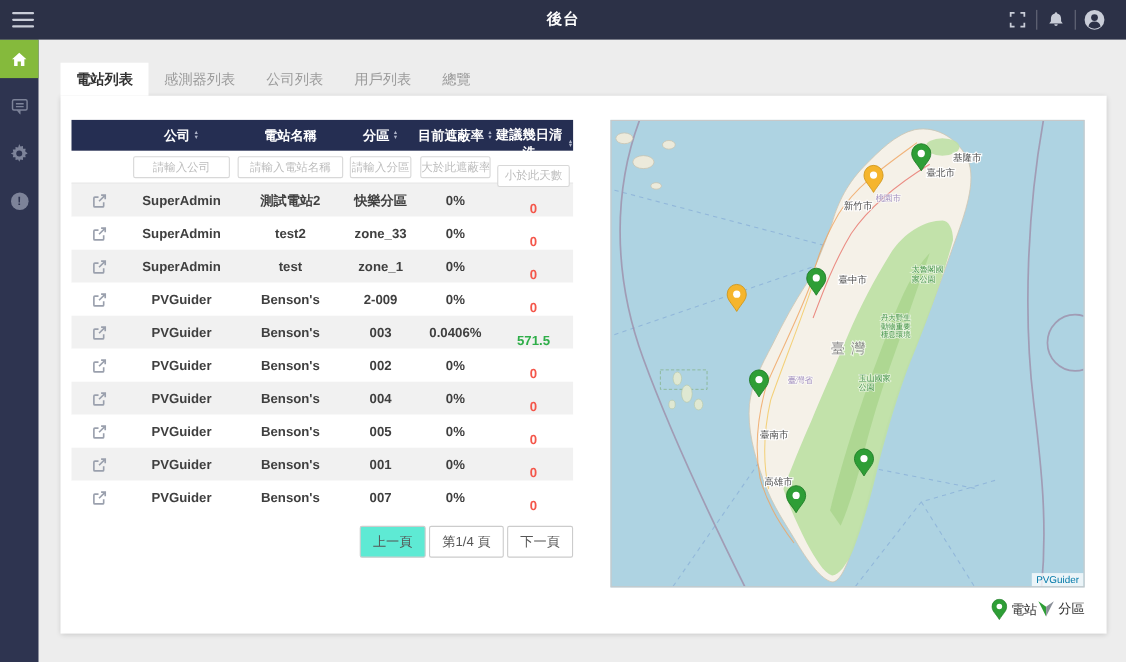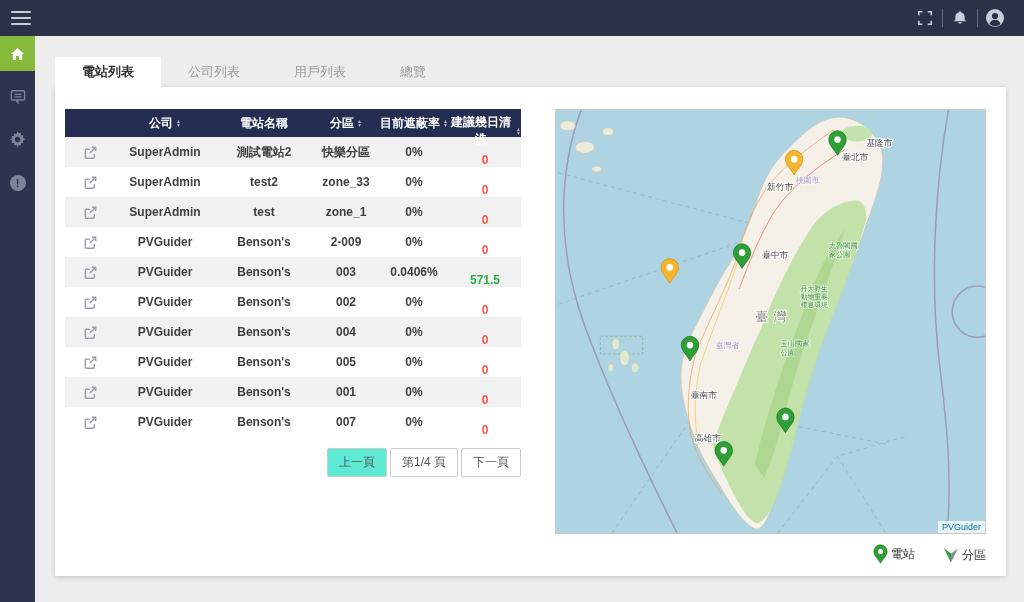--- a/index.html
+++ b/index.html
@@ -25,21 +25,21 @@
                background:none; border:none; cursor:pointer; }
   .side-item.active { background:#85ba3c; }
   .side-item + .side-item { margin-top:8px; }
   .warn-circle { width:16px; height:16px; border-radius:50%; background:#7d8399; color:#2e3450;
                  font-size:11px; font-weight:bold; display:flex; align-items:center; justify-content:center; }
 
   
   .content { position:absolute; top:36px; left:35px; right:0; bottom:0; background:#ededed; }
 
   .tabs { display:flex; margin:21px 0 0 20px; height:30px; }
-  .tab { border:none; background:transparent; padding:0 27px; font-size:13px; color:#9b9b9b;
+  .tab { border:none; background:transparent; padding:0 14px; font-size:13px; color:#9b9b9b;
          cursor:pointer; line-height:30px; font-family:inherit; }
   .tab.active { background:#fff; color:#333; font-weight:bold; }
 
   .panel { margin:0 18px 0 20px; height:489px; background:#fff;
            box-shadow:0 1px 5px rgba(0,0,0,.18); display:flex; padding:22px 20px 12px 10px; }
 
   
   .left-col { width:456px; flex:none; }
   .thead { display:flex; background:#252e52; height:28px; align-items:center; }
   .hcell { display:flex; align-items:center; justify-content:center; color:#fff;
@@ -67,38 +67,39 @@
   .pg-btn { border:1px solid #ccc; background:#fff; color:#555; font-size:12px;
             padding:5px 11px; cursor:pointer; border-radius:2px; font-family:inherit; }
   .pg-btn.dim { background:#5eead4; }
 
   
   .right-col { flex:1; margin-left:34px; display:flex; flex-direction:column; }
   .map-box { height:430px; border:1px solid #c8c8c8; position:relative; overflow:hidden; background:#aed3e2; }
   .map-box svg.mapsvg { display:block; width:100%; height:100%; }
   .attribution { position:absolute; right:0; bottom:0; background:rgba(255,255,255,.75);
                  font-size:9px; color:#0078a8; padding:1px 4px; }
-  .legend { display:flex; justify-content:flex-end; align-items:flex-end; gap:28px; margin-top:10px; }
+  .legend { display:flex; justify-content:flex-end; align-items:flex-start; gap:0; margin-top:10px; }
   .legend-item { display:flex; align-items:center; gap:3px; }
   .legend-item span { font-size:12px; color:#333; }
 
   text.city  { font-size:9px;  fill:#4a4a4a; paint-order:stroke; stroke:#ffffff; stroke-width:2px; }
   text.big   { fill:#8a8a8a; letter-spacing:6px; paint-order:stroke; stroke:rgba(255,255,255,.7); stroke-width:2px; }
   text.park  { fill:#44944a; paint-order:stroke; stroke:rgba(255,255,255,.6); stroke-width:1.5px; }
   text.admin { fill:#a391c0; paint-order:stroke; stroke:rgba(255,255,255,.6); stroke-width:1.5px; }
 </style>
 </head>
 <body>
 
 <header class="topbar">
   <button class="hamburger">
     <span></span>
       <span></span>
       <span></span>
   </button>
+  <div class="topbar-title">後台</div>
   <div class="topbar-right">
     <button class="tb-btn">
       <svg width="16" height="16" viewBox="0 0 18 18" fill="none" stroke="#c9cdd8" stroke-width="1.8">
         <path d="M2 6V2h4 M12 2h4v4 M16 12v4h-4 M6 16H2v-4"></path>
       </svg>
     </button>
     <div class="tb-divider"></div>
     <button class="tb-btn">
       <svg width="16" height="16" viewBox="0 0 18 18" fill="#c9cdd8">
         <path d="M7.8 2.6a1.2 1.2 0 0 1 2.4 0C12.9 3.2 14.2 5.3 14.2 8v2.4l1.7 2.3H2.1l1.7-2.3V8c0-2.7 1.3-4.8 4-5.4Z"></path>
@@ -136,20 +137,21 @@
   </button>
   <button class="side-item">
     <span class="warn-circle">!</span>
   </button>
 </nav>
 
 <main class="content">
 
   <div class="tabs">
     <button class="tab active">電站列表</button>
+    <button class="tab">感測器列表</button>
     <button class="tab">公司列表</button>
     <button class="tab">用戶列表</button>
     <button class="tab">總覽</button>
   </div>
 
   <section class="panel">
 
     <div class="left-col">
 
       <div class="thead">
@@ -180,20 +182,38 @@
         </button>
         <button class="hcell sortable c5">
           <span>建議幾日清洗</span>
           <span class="sortbox">
               <i>▲</i>
               <i>▼</i>
             </span>
         </button>
       </div>
 
+      <div class="tfilters">
+        <span class="fcell c0"></span>
+        <span class="fcell c1">
+            <input class="fi1" placeholder="請輸入公司" style="">
+          </span>
+        <span class="fcell c2">
+            <input class="fi2" placeholder="請輸入電站名稱" style="">
+          </span>
+        <span class="fcell c3">
+            <input class="fi3" placeholder="請輸入分區" style="">
+          </span>
+        <span class="fcell c4">
+            <input class="fi4" placeholder="大於此遮蔽率" style="">
+          </span>
+        <span class="fcell c5">
+            <input class="fi5" placeholder="小於此天數" style="">
+          </span>
+      </div>
 
       <div id="table-body">
   <div class="trow alt">
     <span class="cell c0">
       <button class="linkbtn">
         <svg width="15" height="15" viewBox="0 0 16 16" fill="none" stroke="#9aa0ad" stroke-width="1.6">
           <path d="M12 9.5v3.5a1 1 0 0 1-1 1H3.5a1 1 0 0 1-1-1V5.5a1 1 0 0 1 1-1H7"></path>
           <path d="M9.5 2.5H13.5V6.5 M13.5 2.5 7.5 8.5"></path>
         </svg>
       </button>

